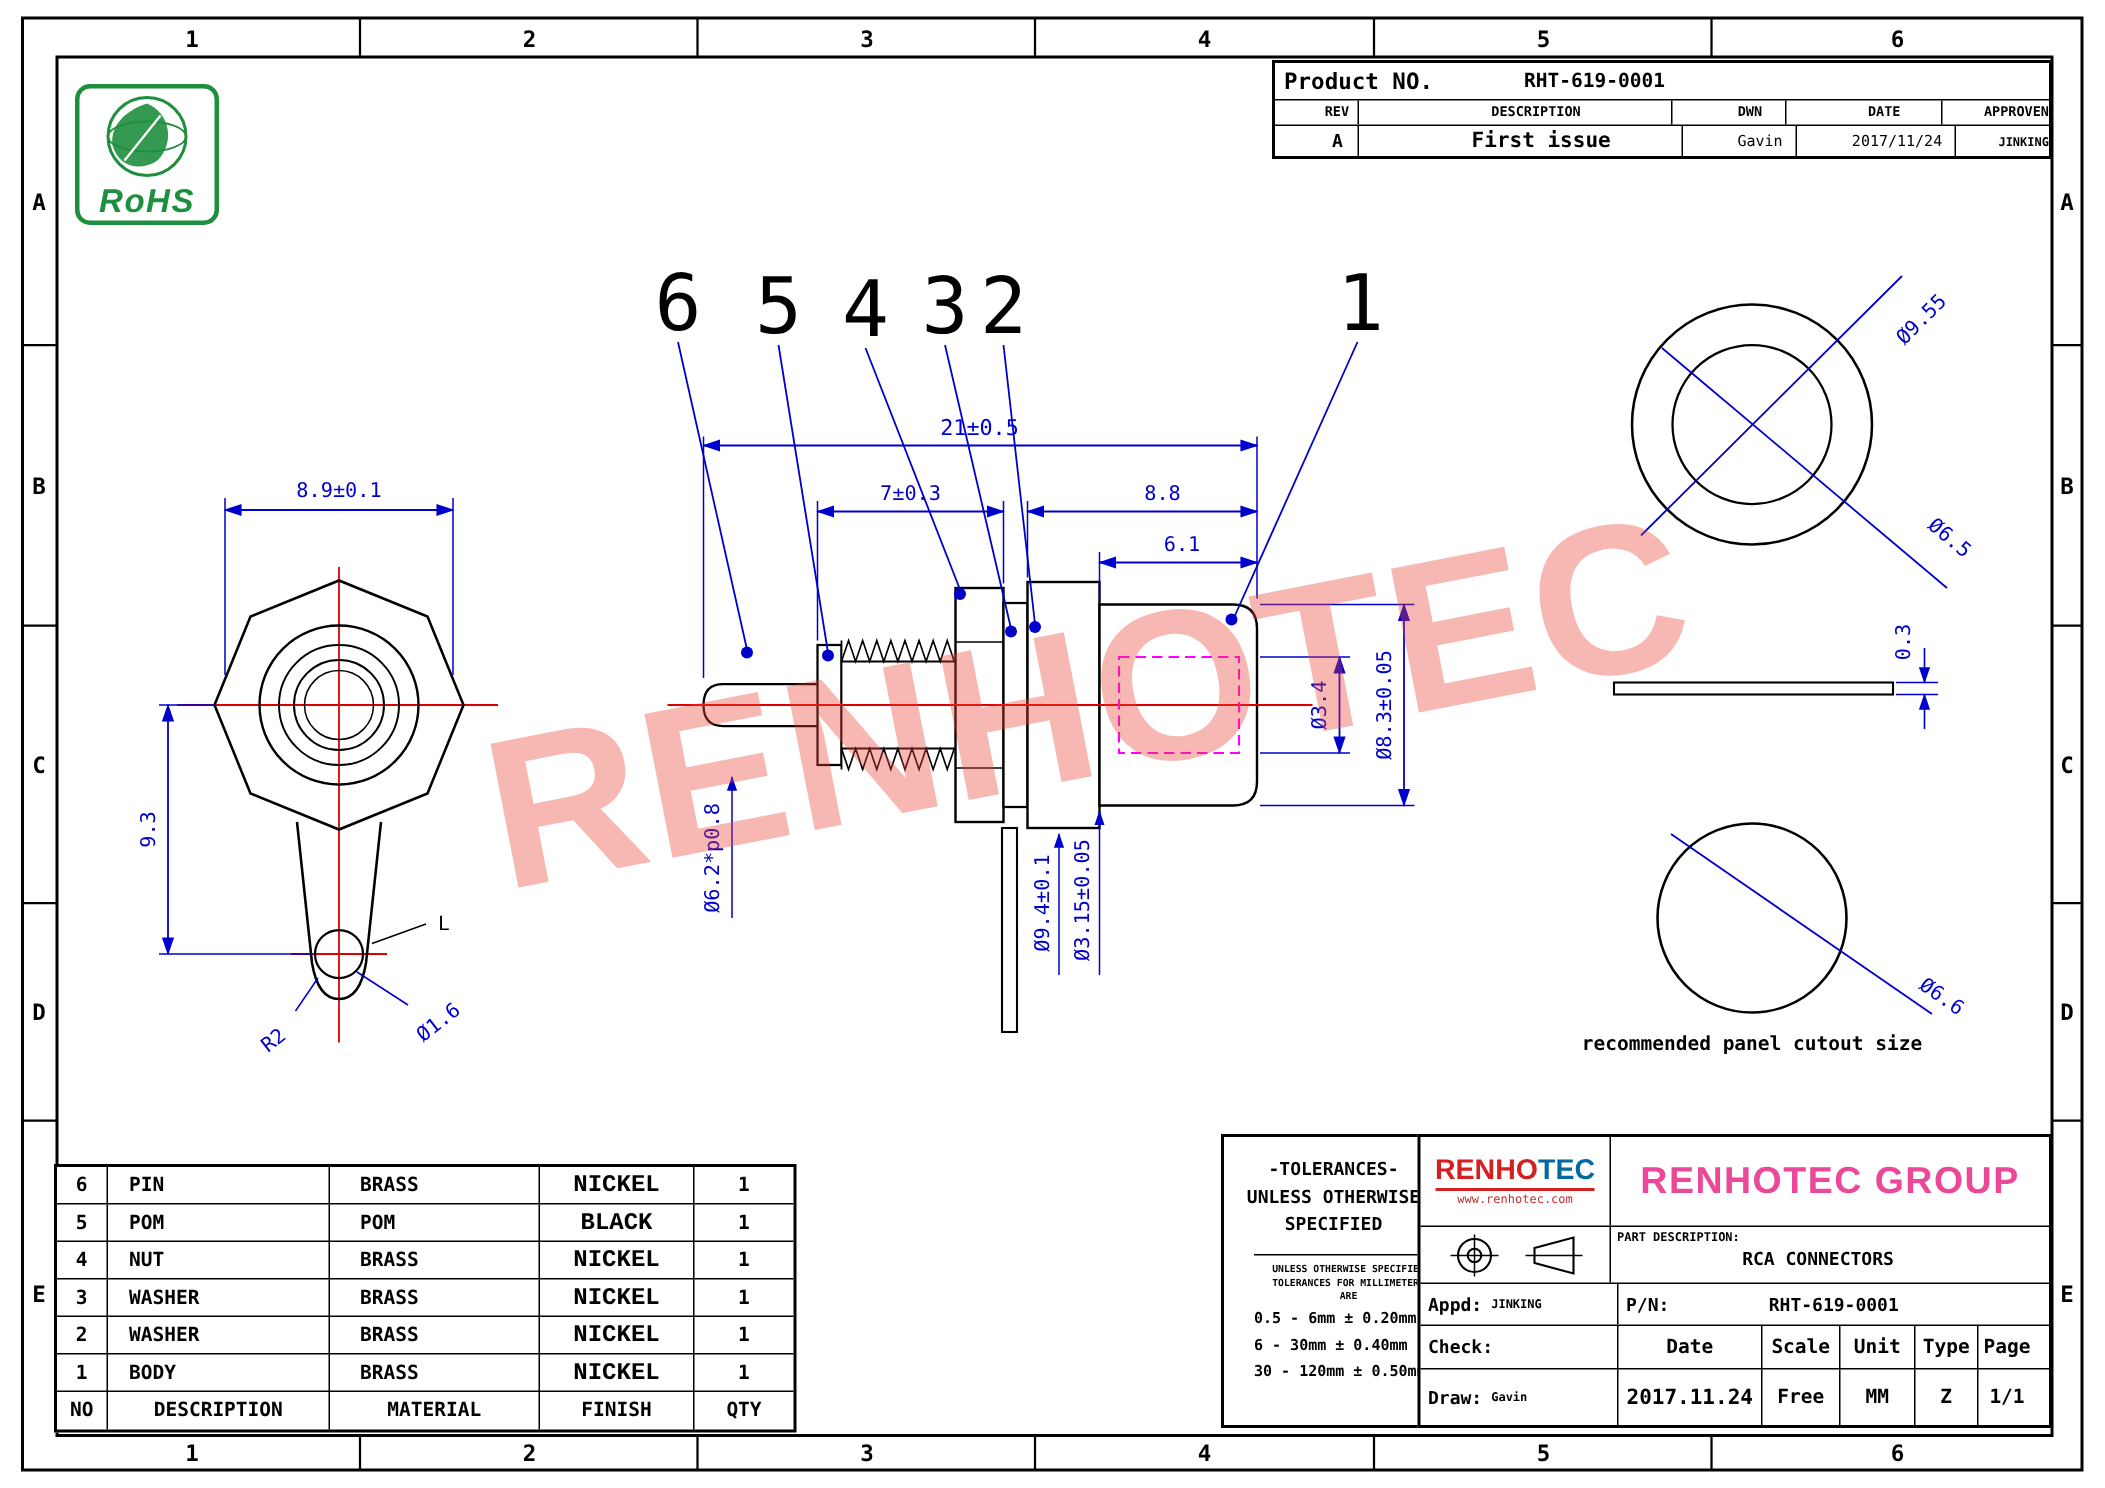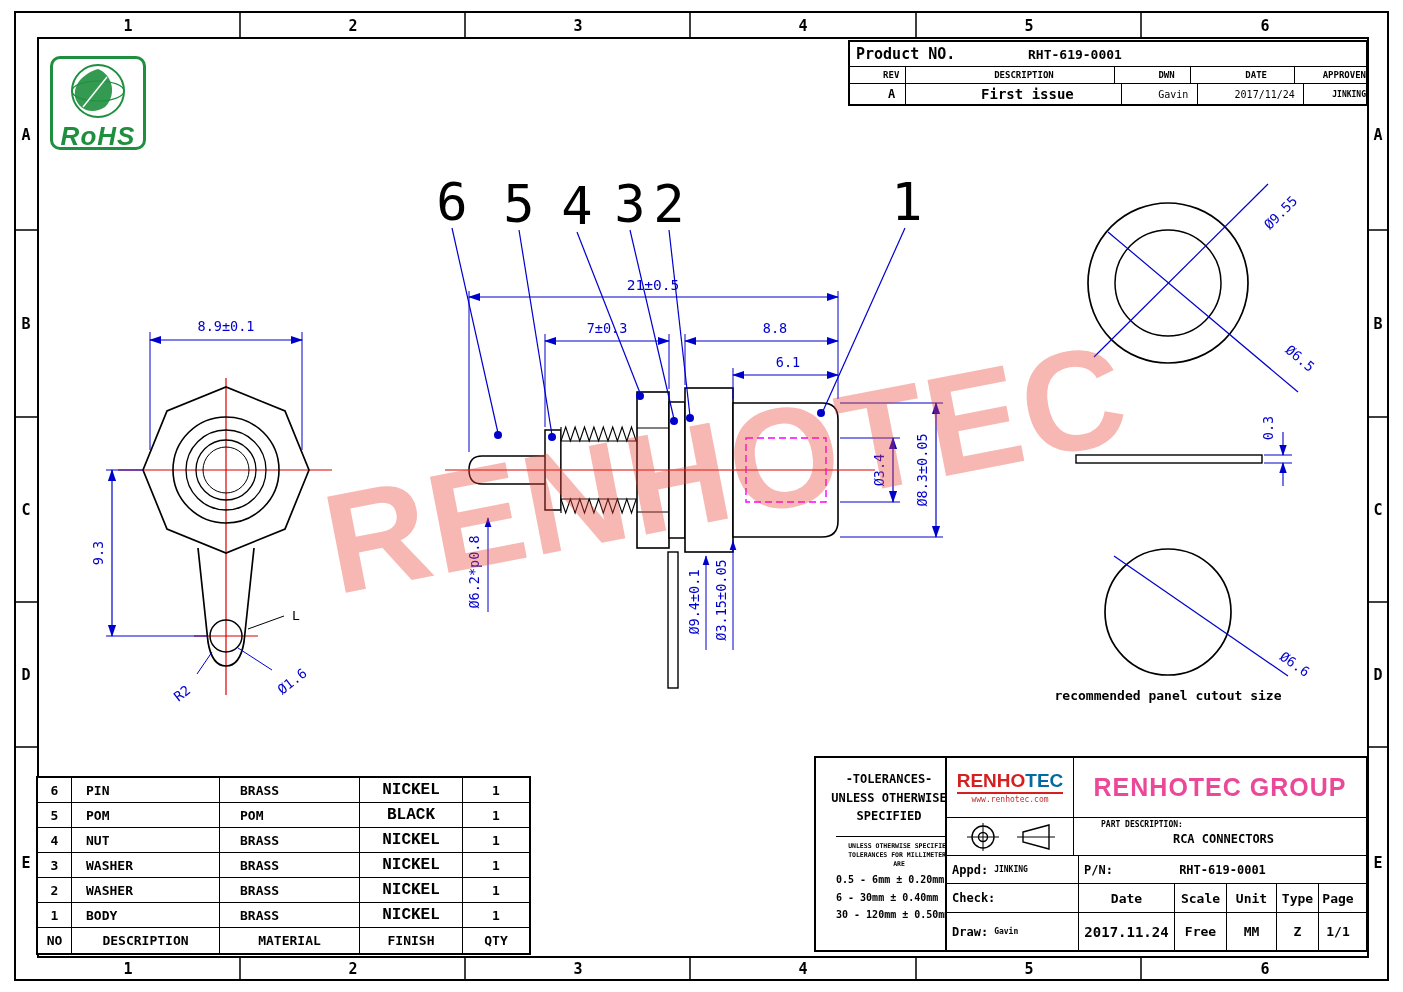--- a/index.html
+++ b/index.html
@@ -7,26 +7,26 @@
     position:relative; width:1403px; height:992px; background:#fff;
     font-family:"DejaVu Sans Mono", monospace; overflow:hidden;
   }
   .abs { position:absolute; }
   svg.cad { position:absolute; left:0; top:0; }
   svg text { font-family:"DejaVu Sans Mono", monospace; }
 
   
   .rohs { left:50px; top:56px; width:96px; height:94px; border:3px solid #1e8f3e;
           border-radius:10px; box-sizing:border-box; text-align:center; background:#fff; }
-  .rohs-label { color:#1e8f3e; font-weight:bold; font-style:italic; font-size:26px;
+  .rohs-label { color:#1e8f3e; font-weight:bold; font-style:italic; font-size:22px;
                 font-family:"Liberation Sans", sans-serif; margin-top:-4px; letter-spacing:1px;text-align:center; }
 
   
   .ptable { left:848px; top:40px; width:520px; border:2px solid #000; background:#fff; box-sizing:border-box; }
-  .pt-r1 { height:24px; border-bottom:1.5px solid #000; display:flex; align-items:center;gap:12px; }
+  .pt-r1 { height:24px; border-bottom:1.5px solid #000; display:flex; align-items:center; }
   .pt-label { font-weight:bold; font-size:15px; padding-left:6px; width:160px; }
   .pt-no { font-weight:bold; font-size:13px; }
   .pt-row { display:flex; }
   .pt-row.hdr { height:16px; border-bottom:1.5px solid #000; }
   .pt-row.val { height:20px; }
   .pt-c { display:flex; align-items:center; justify-content:center; box-sizing:border-box; border-right:1.5px solid #000;margin-left:28px; }
   .pt-c:last-child { border-right:none; }
   .c0{width:36px} .c1{width:240px} .c2{width:62px} .c3{width:100px} .c4{flex:1}
   .hdr .pt-c { font-size:9px; font-weight:bold; }
   .val .c0 { font-size:12px; font-weight:bold; }
@@ -50,21 +50,21 @@
   .tol { left:814px; top:756px; width:150px; height:196px; border:2px solid #000; box-sizing:border-box; background:#fff; }
   .tol-top { padding-top:12px; text-align:center; font-weight:bold; font-size:12px; line-height:1.55; height:78px; box-sizing:border-box; }
   .tol-bot { border-top:1.5px solid #000;margin-left:20px; }
   .tol-note { font-size:6.5px; font-weight:bold; text-align:center; padding:5px 8px 3px; line-height:1.35; }
   .tol-row { font-size:10px; font-weight:bold; text-align:left; line-height:1.75; }
 
   
   .tblock { left:945px; top:756px; width:423px; height:196px; border:2px solid #000; box-sizing:border-box; background:#fff; }
   .tb-row { display:flex; box-sizing:border-box; border-bottom:1.5px solid #000; }
   .tb-row:last-child { border-bottom:none; }
-  .tb-rA { height:60px; } .tb-rB { height:38px;gap:23px; } .tb-rC { height:28px; } .tb-rD { height:29px; } .tb-rE { height:37px; }
+  .tb-rA { height:60px; } .tb-rB { height:38px; } .tb-rC { height:28px; } .tb-rD { height:29px; } .tb-rE { height:37px; }
   .tb-logo { width:127px; border-right:1.5px solid #000; box-sizing:border-box; display:flex; flex-direction:column;
              align-items:center; justify-content:center; }
   .logo-line { font-family:"Liberation Sans", sans-serif; font-weight:bold; font-size:19px; border-bottom:2.5px solid #d42020; line-height:1.1; }
   .lg-red { color:#d42020; } .lg-blue { color:#0369a1; }
   .lg-url { font-size:8px; color:#c03030; margin-top:1px; }
   .tb-company { flex:1; display:flex; align-items:center; justify-content:center;
                 font-family:"Liberation Sans", sans-serif; font-weight:bold; font-size:25px; color:#ec4899; letter-spacing:1px; }
   .tb-sym { width:127px; border-right:1.5px solid #000; box-sizing:border-box; display:flex; align-items:center; justify-content:center; }
   .tb-pd { flex:1; position:relative; }
   .pd-label { position:absolute; left:4px; top:2px; font-size:8px; font-weight:bold; }

